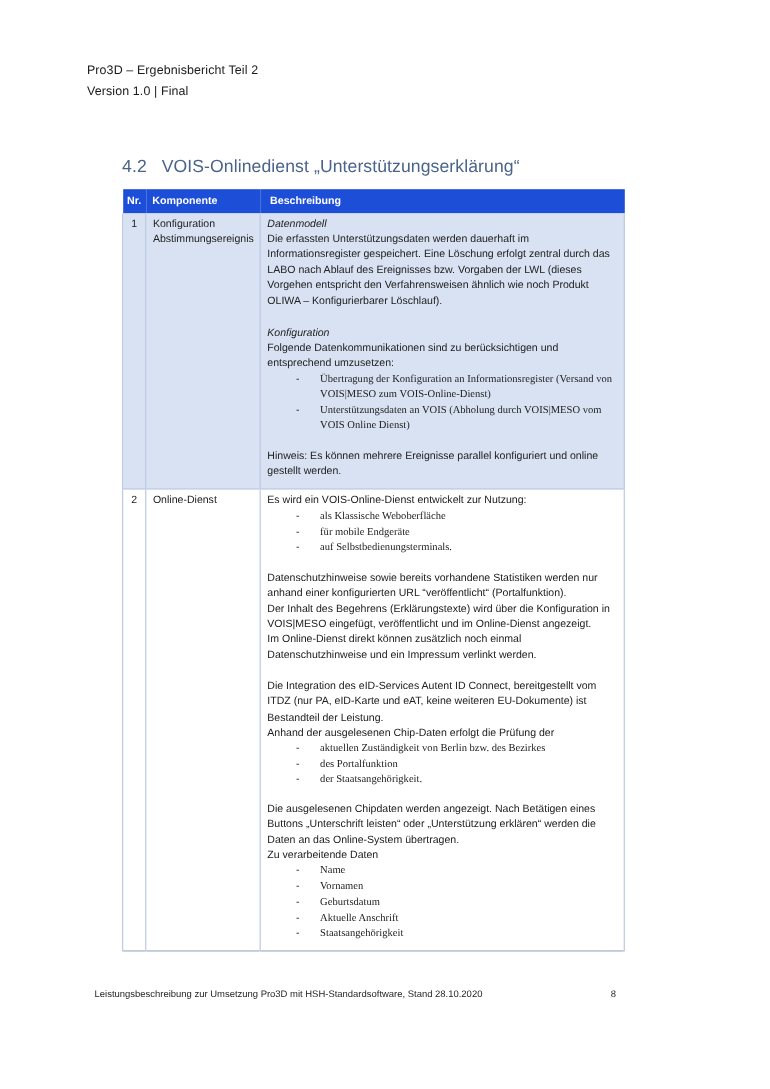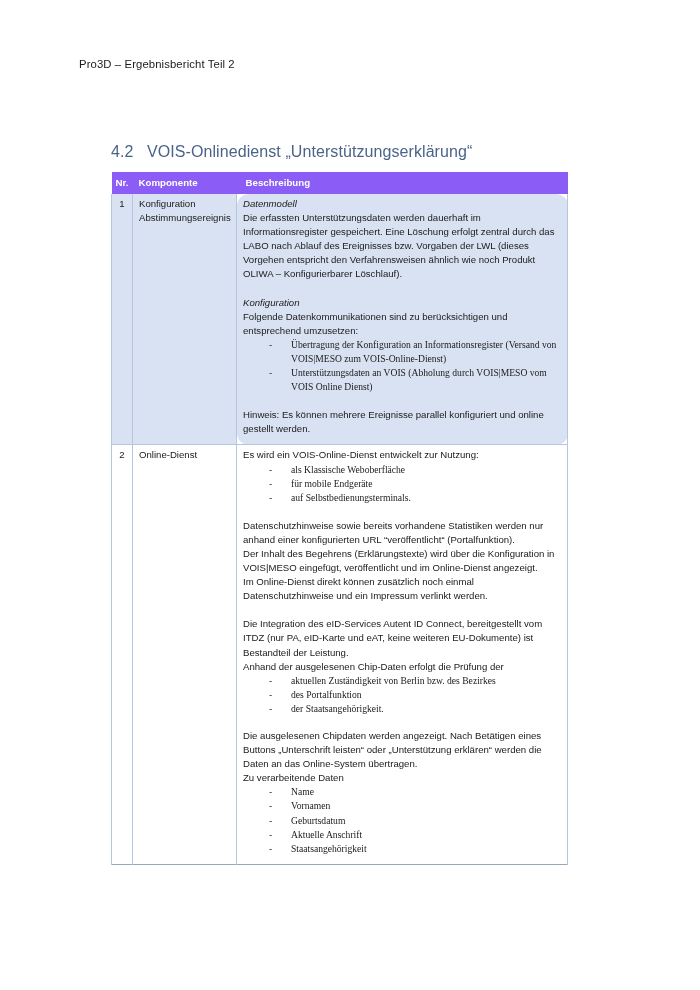--- a/index.html
+++ b/index.html
@@ -58,21 +58,21 @@
     border-collapse: collapse;
     table-layout: fixed;
     width: 456px;
     font-size: 9.6px;
   }
   table.main-tbl col.c-nr    { width: 21px; }
   table.main-tbl col.c-komp  { width: 104px; }
   table.main-tbl col.c-besch { width: 331px; }
 
   table.main-tbl thead th {
-    background: #8b5cf6;
+    background: #1d4ed8;
     color: #ffffff;
     font-weight: bold;
     font-size: 9.7px;
     text-align: left;
     padding: 4px 5px 5px 5px;
     border: none;
     vertical-align: middle;
     line-height: 13px;
   }
   table.main-tbl thead th.th-nr   { padding-left: 4px; }
@@ -87,21 +87,21 @@
     line-height: 14.1px;
     font-size: 9.6px;
   }
   table.main-tbl tr.row-shaded td { background: #d9e2f3; }
   table.main-tbl tr.row-plain  td { background: #ffffff; }
   table.main-tbl tr.row-shaded { border-bottom: 1px solid #b6c5e0; }
   table.main-tbl tr.row-plain  { border-bottom: 1px solid #9aa7bb; }
 
   td.cell-nr    { text-align: center; padding-left: 2px; padding-right: 2px; }
   td.cell-komp  { padding-left: 7px; padding-right: 6px; }
-  td.cell-besch { padding-left: 10px; padding-right: 7px; border-radius: 12px; }
+  td.cell-besch { padding-left: 10px; padding-right: 7px; }
 
   .para        { margin: 0; }
   .para.ital   { font-style: italic; }
   .spacer      { height: 14px; }
   .spacer-sm   { height: 13px; }
 
   ul.dash {
     list-style: none;
     margin: 0;
     padding: 0 0 0 0;
@@ -146,20 +146,21 @@
     color: #1f1f1f;
   }
 </style>
 </head>
 <body>
 
 <div class="page">
 
   <div class="doc-header">
     <div>Pro3D – Ergebnisbericht Teil 2</div>
+    <div>Version 1.0 | Final</div>
   </div>
 
   <div class="section-heading">
     <span class="sh-num">4.2</span><span>VOIS-Onlinedienst „Unterstützungserklärung“</span>
   </div>
 
   <div class="tbl-wrap">
     <table class="main-tbl">
       <colgroup>
         <col class="c-nr">
@@ -251,15 +252,19 @@
                   <span class="cont">Staatsangehörigkeit</span>
                 </li>
             </ul>
           </td>
         </tr>
 
       </tbody>
     </table>
   </div>
 
+  <div class="doc-footer">
+    <span class="f-left">Leistungsbeschreibung zur Umsetzung Pro3D mit HSH-Standardsoftware, Stand 28.10.2020</span>
+    <span class="f-page">8</span>
+  </div>
 
 
 </div>
 
 </body></html>

